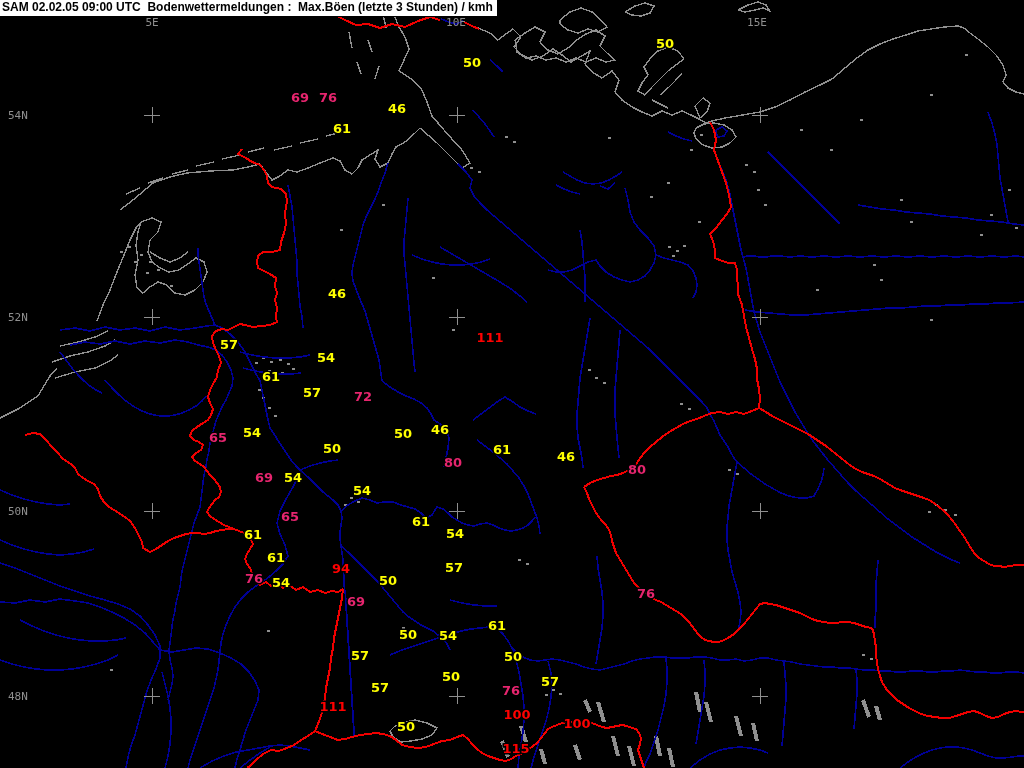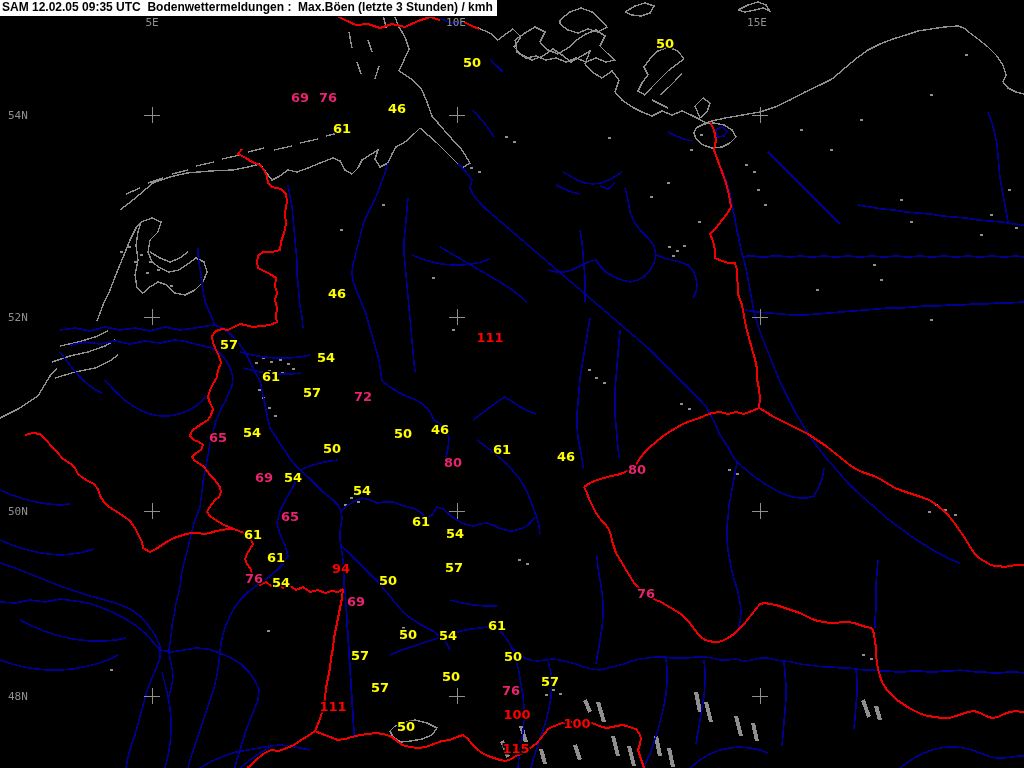--- a/index.html
+++ b/index.html
@@ -11,21 +11,21 @@
   svg{position:absolute;top:0;left:0;}
   .grid-label{font:11px "DejaVu Sans Mono",monospace;}
   .station{font:bold 13px "DejaVu Sans",sans-serif;paint-order:stroke;stroke:#000;stroke-width:3px;
            text-anchor:middle;}
   .layer{fill:none;}
 </style>
 </head>
 <body>
 
 <div class="screen">
-  <div class="titlebar">SAM 12.02.05 09:35 UTC  Bodenwettermeldungen :  Max.Böen (letzte 3 Stunden) / kmh</div>
+  <div class="titlebar">SAM 02.02.05 09:00 UTC  Bodenwettermeldungen :  Max.Böen (letzte 3 Stunden) / kmh</div>
 
   <svg id="map-svg" width="1024" height="768" viewBox="0 0 1024 768" shape-rendering="crispEdges">
 
     <g class="layer" stroke-width="1.4" stroke="#8f8f8f">
       <path d="M0,418 L20,408 38,396 50,376 57,368
                M55,378 L75,372 95,368 110,361 118,355
                M52,362 L70,356 88,352 105,346 115,340
                M60,346 L78,342 95,337 108,331
                M97,321 L103,305 110,290 117,272 124,255 130,240 136,228 141,222
                M141,222 L152,218 161,222 158,232 150,240 148,252 152,262 160,268 169,272 179,270 188,264 196,258 204,262 207,272 203,282 195,290 185,295 175,293 167,285 158,282 150,287 143,293 137,288 135,275 138,260 136,245 138,232 141,222

